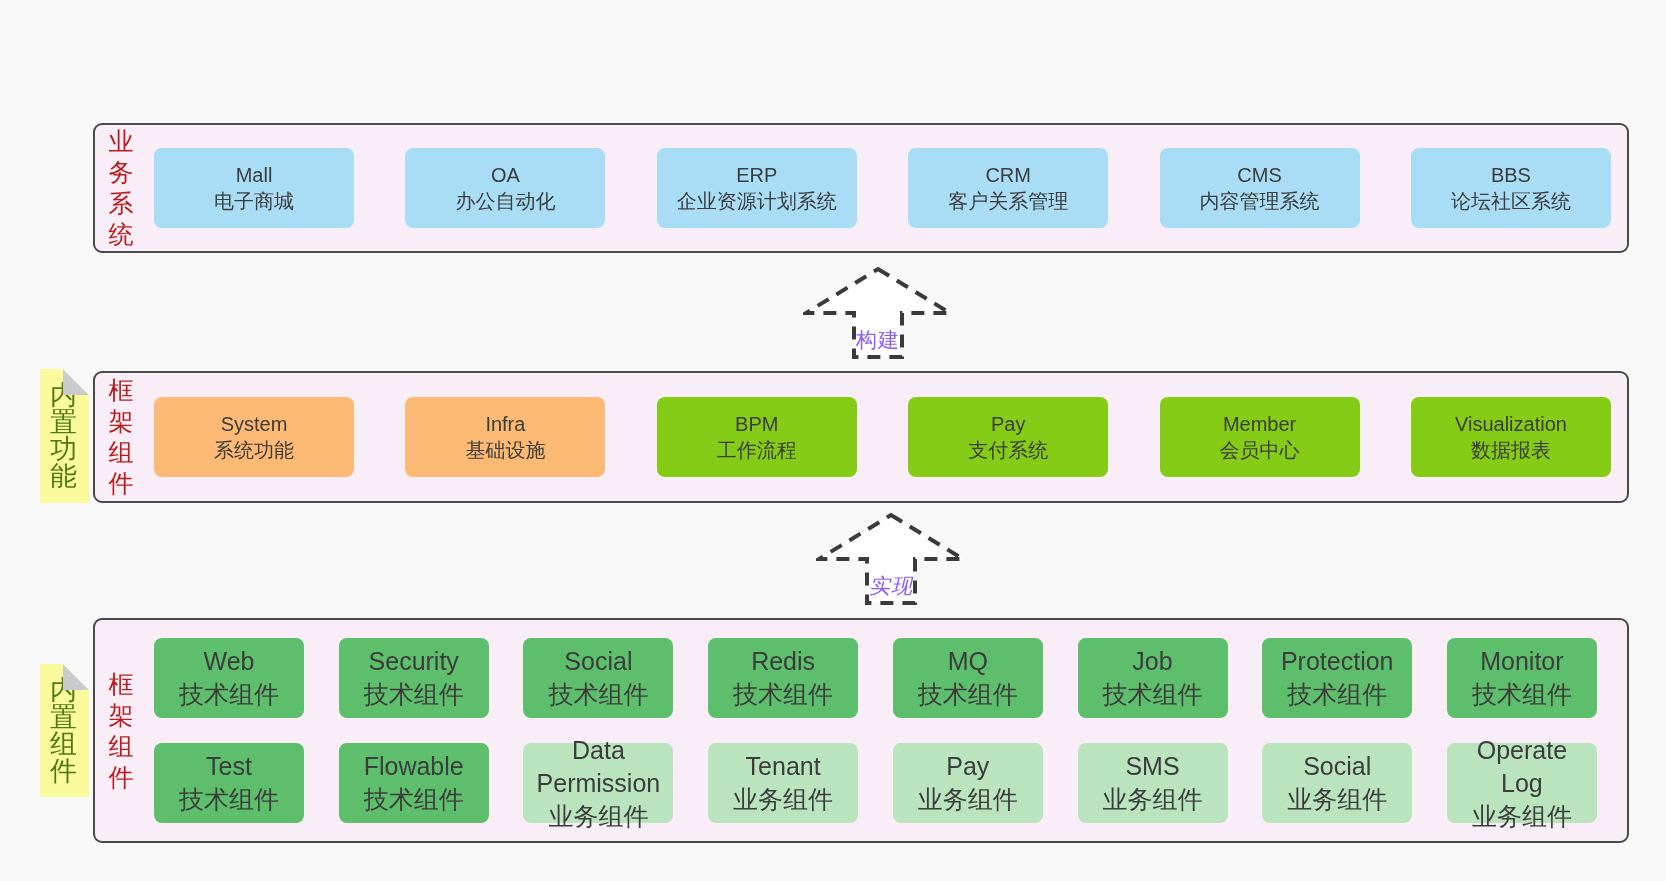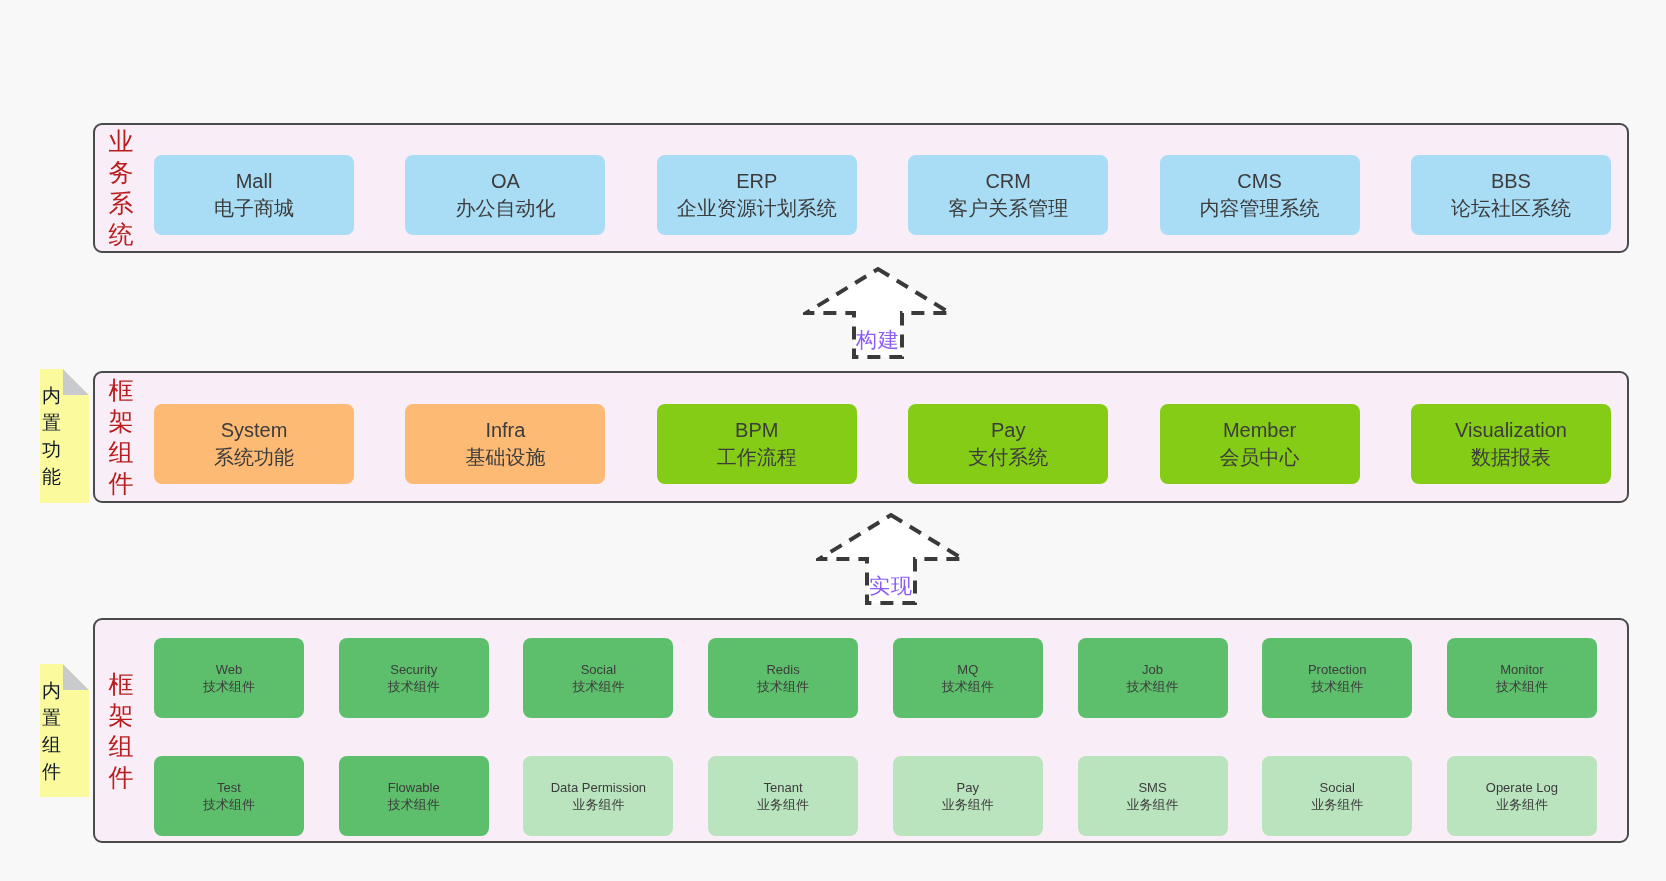--- a/index.html
+++ b/index.html
@@ -22,49 +22,48 @@
     font-size:25px;line-height:31px;word-break:break-all;
     text-align:center;color:#b91c1c;
   }
   .boxes{flex:1;display:flex;justify-content:space-between;margin:0 16px 0 19px;}
   .rows{flex:1;display:flex;flex-direction:column;gap:25px;margin:0 30px 0 19px;}
   .row{display:flex;justify-content:space-between;}
   .box{
     height:80px;border-radius:8px;box-sizing:border-box;padding:0 8px;
     display:flex;flex-direction:column;align-items:center;justify-content:center;
     text-align:center;
-    margin-top:13px;
   }
   .w200{width:200px;font-size:20px;}
-  .w150{width:150px;font-size:13px;}
+  .w150{width:150px;font-size:25px;}
   .box span{display:block;line-height:1.32;}
   .blue{background:#a9dcf5;}
   .red{background:#fdba74;}
   .pink{background:#84cc16;}
   .gdark{background:#5dbf6b;}
   .glight{background:#b9e4be;}
   .sticky{
     position:absolute;left:40px;width:49px;background:#fbfb9e;z-index:1;
     display:flex;align-items:center;
     clip-path:polygon(0 0,calc(100% - 26px) 0,100% 26px,100% 100%,0 100%);
   }
   #sticky-functions{top:369px;height:134px;}
   #sticky-components{top:664px;height:133px;}
   .sticky-label{
-    font-size:19px;line-height:27px;width:23px;
-    word-break:break-all;text-align:center;color:#0f172a;
+    font-size:27px;line-height:27px;width:23px;padding-left:10px;
+    word-break:break-all;text-align:center;color:#4d7c0f;
   }
   .fold{
     position:absolute;top:0;right:0;width:26px;height:26px;
     background:#c9cacd;
     clip-path:polygon(0 0,100% 100%,0 100%);
   }
   .arrow{position:absolute;width:150px;height:94px;z-index:0;}
   #arrow-build{left:803px;top:266px;}
-  #arrow-implement{left:816px;top:512px;}
+  #arrow-implement{left:816px;top:512px;font-style:italic;}
   .arrow svg{display:block;}
   .arrow-label{
     position:absolute;left:0;right:0;top:60px;text-align:center;
     font-size:21px;color:#8b5cf6;letter-spacing:1px;
   }
 </style>
 </head>
 <body>
 
 <div class="arrow" id="arrow-build">

